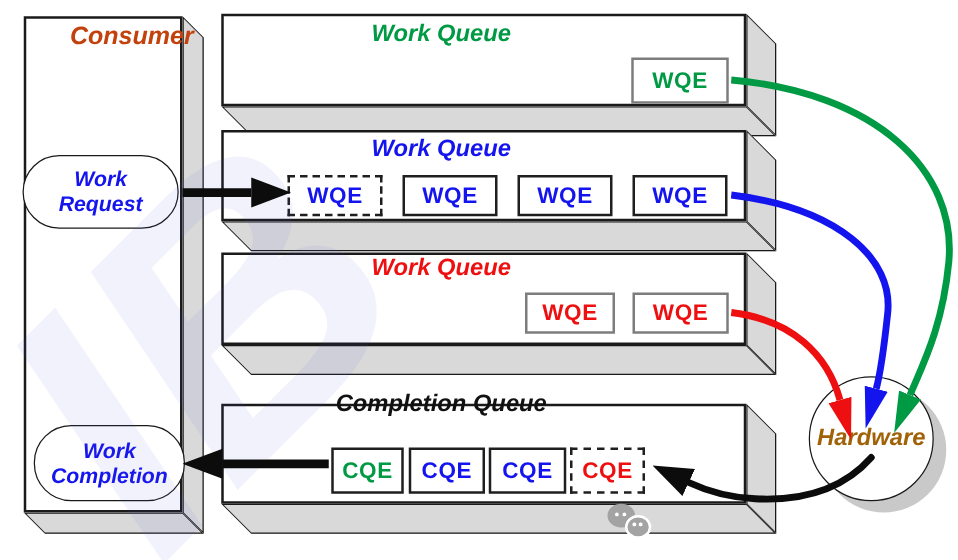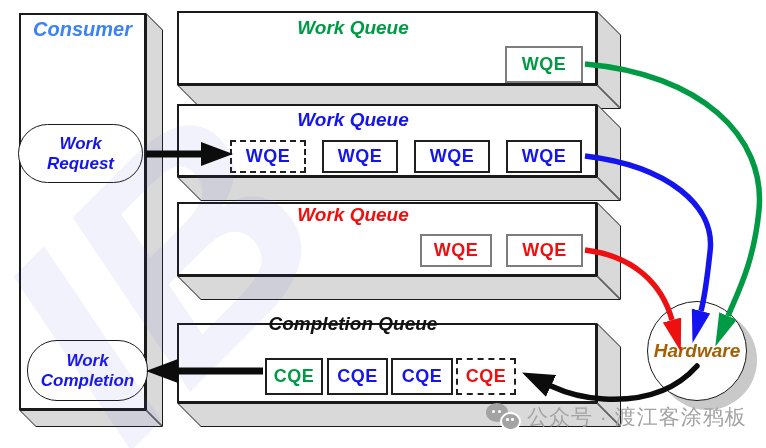--- a/index.html
+++ b/index.html
@@ -43,22 +43,22 @@
   .c-red{color:var(--c-red,#ee1010);}
   
   .oval{
     position:absolute;z-index:4;background:#fff;border:1.7px solid #1a1a1a;
     border-radius:30px;box-sizing:border-box;
     display:flex;align-items:center;justify-content:center;text-align:center;
     font-size:17px;font-weight:bold;font-style:italic;line-height:1.12;
     color:var(--c-blue,#1414ee);padding:0 14px;
   }
   .consumer-title{
-    position:absolute;z-index:4;left:19px;top:18px;width:127px;text-align:center;
-    font-size:20px;font-weight:bold;font-style:italic;color:#3b82f6;
+    position:absolute;z-index:4;left:19px;top:18px;width:127px;
+    font-size:20px;font-weight:bold;font-style:italic;color:#c2410c;padding-left:37px;
   }
   
   .hw-shadow{
     position:absolute;z-index:3;left:657px;top:310px;width:100px;height:100px;
     border-radius:50%;background:#c9c9c9;
   }
   .hw-circle{
     position:absolute;z-index:4;left:647px;top:301px;width:100px;height:100px;
     border-radius:50%;background:#fff;border:1.7px solid #1a1a1a;box-sizing:border-box;
     display:flex;align-items:center;justify-content:center;
@@ -194,16 +194,15 @@
 
   <div class="credit">
     <span class="wechat-icon">
       <span class="bub1"></span>
         <span class="e1"></span>
         <span class="e2"></span>
       <span class="bub2"></span>
         <span class="e3"></span>
         <span class="e4"></span>
     </span>
-    <span>公众号 · 渡江客涂鸦板</span>
   </div>
 
 </div>
 
 </body></html>

